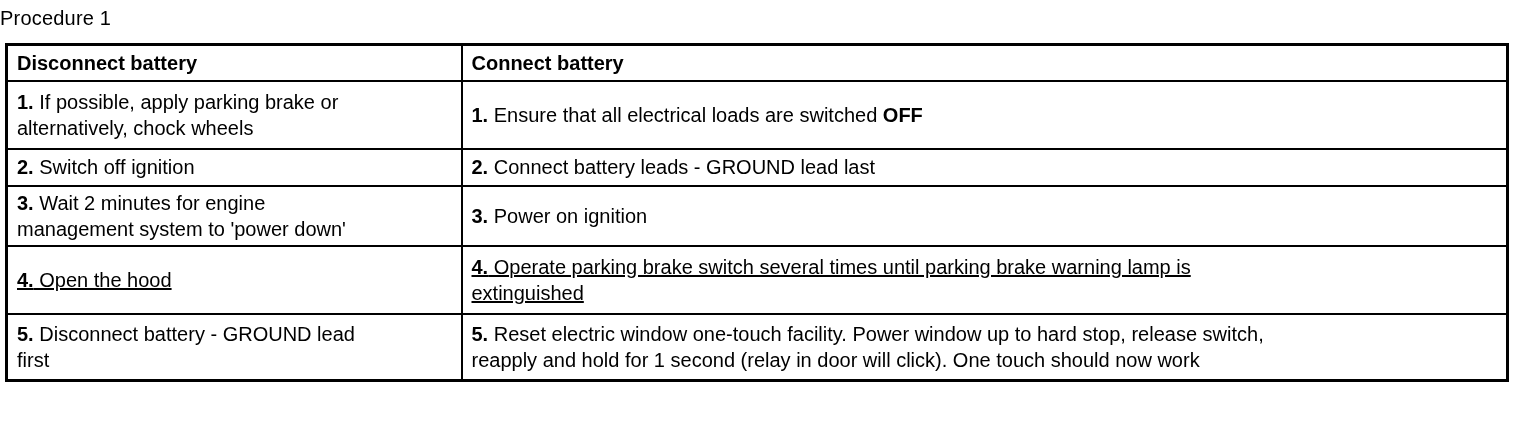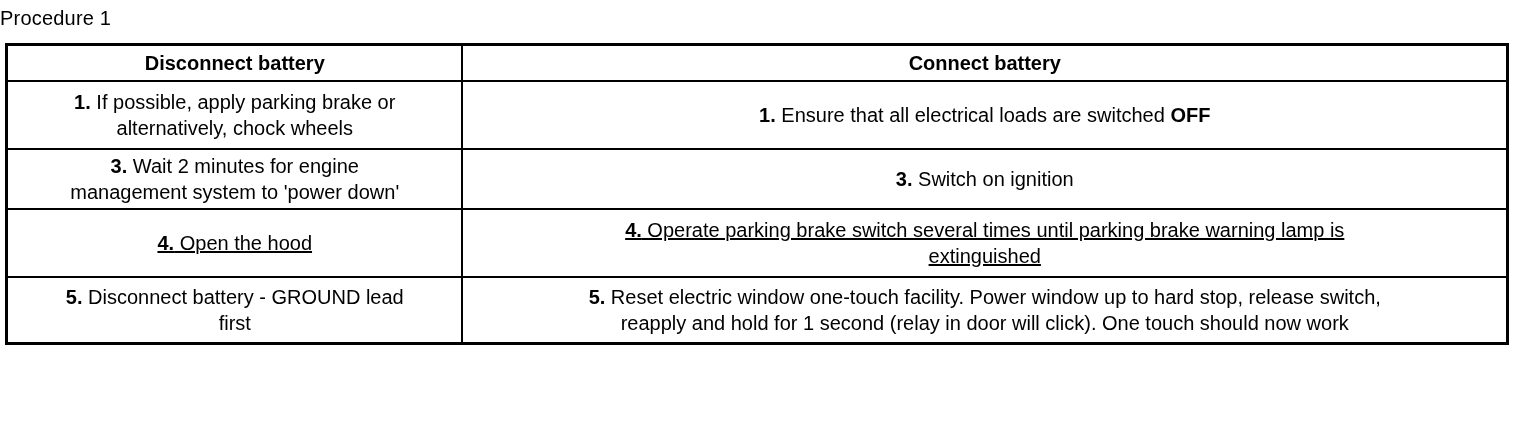--- a/index.html
+++ b/index.html
@@ -27,21 +27,20 @@
   }
   table.procedure {
     border-collapse: collapse;
     table-layout: fixed;
     width: 1501px;
     margin-left: 5px;
     background: #ffffff;
   }
   table.procedure, table.procedure td, table.procedure th {
     border: 2px solid #000000;
-    text-align: center;
   }
   table.procedure {
     border-width: 3px;
   }
   td, th {
     font-size: 20px;
     line-height: 26px;
     padding: 3px 8px 3px 9px;
     vertical-align: middle;
     text-align: left;
@@ -80,25 +79,29 @@
       <th>Disconnect battery</th>
       <th>Connect battery</th>
     </tr>
 
     <tr class="r-1">
       <td><span class="step-num">1.</span><span class="step-text"> If possible, apply parking brake or
 alternatively, chock wheels</span><span class="step-bold"></span></td>
       <td><span class="step-num">1.</span><span class="step-text"> Ensure that all electrical loads are switched </span><span class="step-bold">OFF</span></td>
     </tr>
 
+    <tr class="r-2">
+      <td><span class="step-num">2.</span><span class="step-text"> Switch off ignition</span><span class="step-bold"></span></td>
+      <td><span class="step-num">2.</span><span class="step-text"> Connect battery leads - GROUND lead last</span><span class="step-bold"></span></td>
+    </tr>
 
     <tr class="r-3">
       <td><span class="step-num">3.</span><span class="step-text"> Wait 2 minutes for engine
 management system to 'power down'</span><span class="step-bold"></span></td>
-      <td><span class="step-num">3.</span><span class="step-text"> Switch on ignition</span><span class="step-bold"></span></td>
+      <td><span class="step-num">3.</span><span class="step-text"> Power on ignition</span><span class="step-bold"></span></td>
     </tr>
 
     <tr class="r-4">
       <td><span class="step-num">4.</span><span class="step-text"> Open the hood</span><span class="step-bold"></span></td>
       <td><span class="step-num">4.</span><span class="step-text"> Operate parking brake switch several times until parking brake warning lamp is
 extinguished</span><span class="step-bold"></span></td>
     </tr>
 
     <tr class="r-5">
       <td><span class="step-num">5.</span><span class="step-text"> Disconnect battery - GROUND lead

